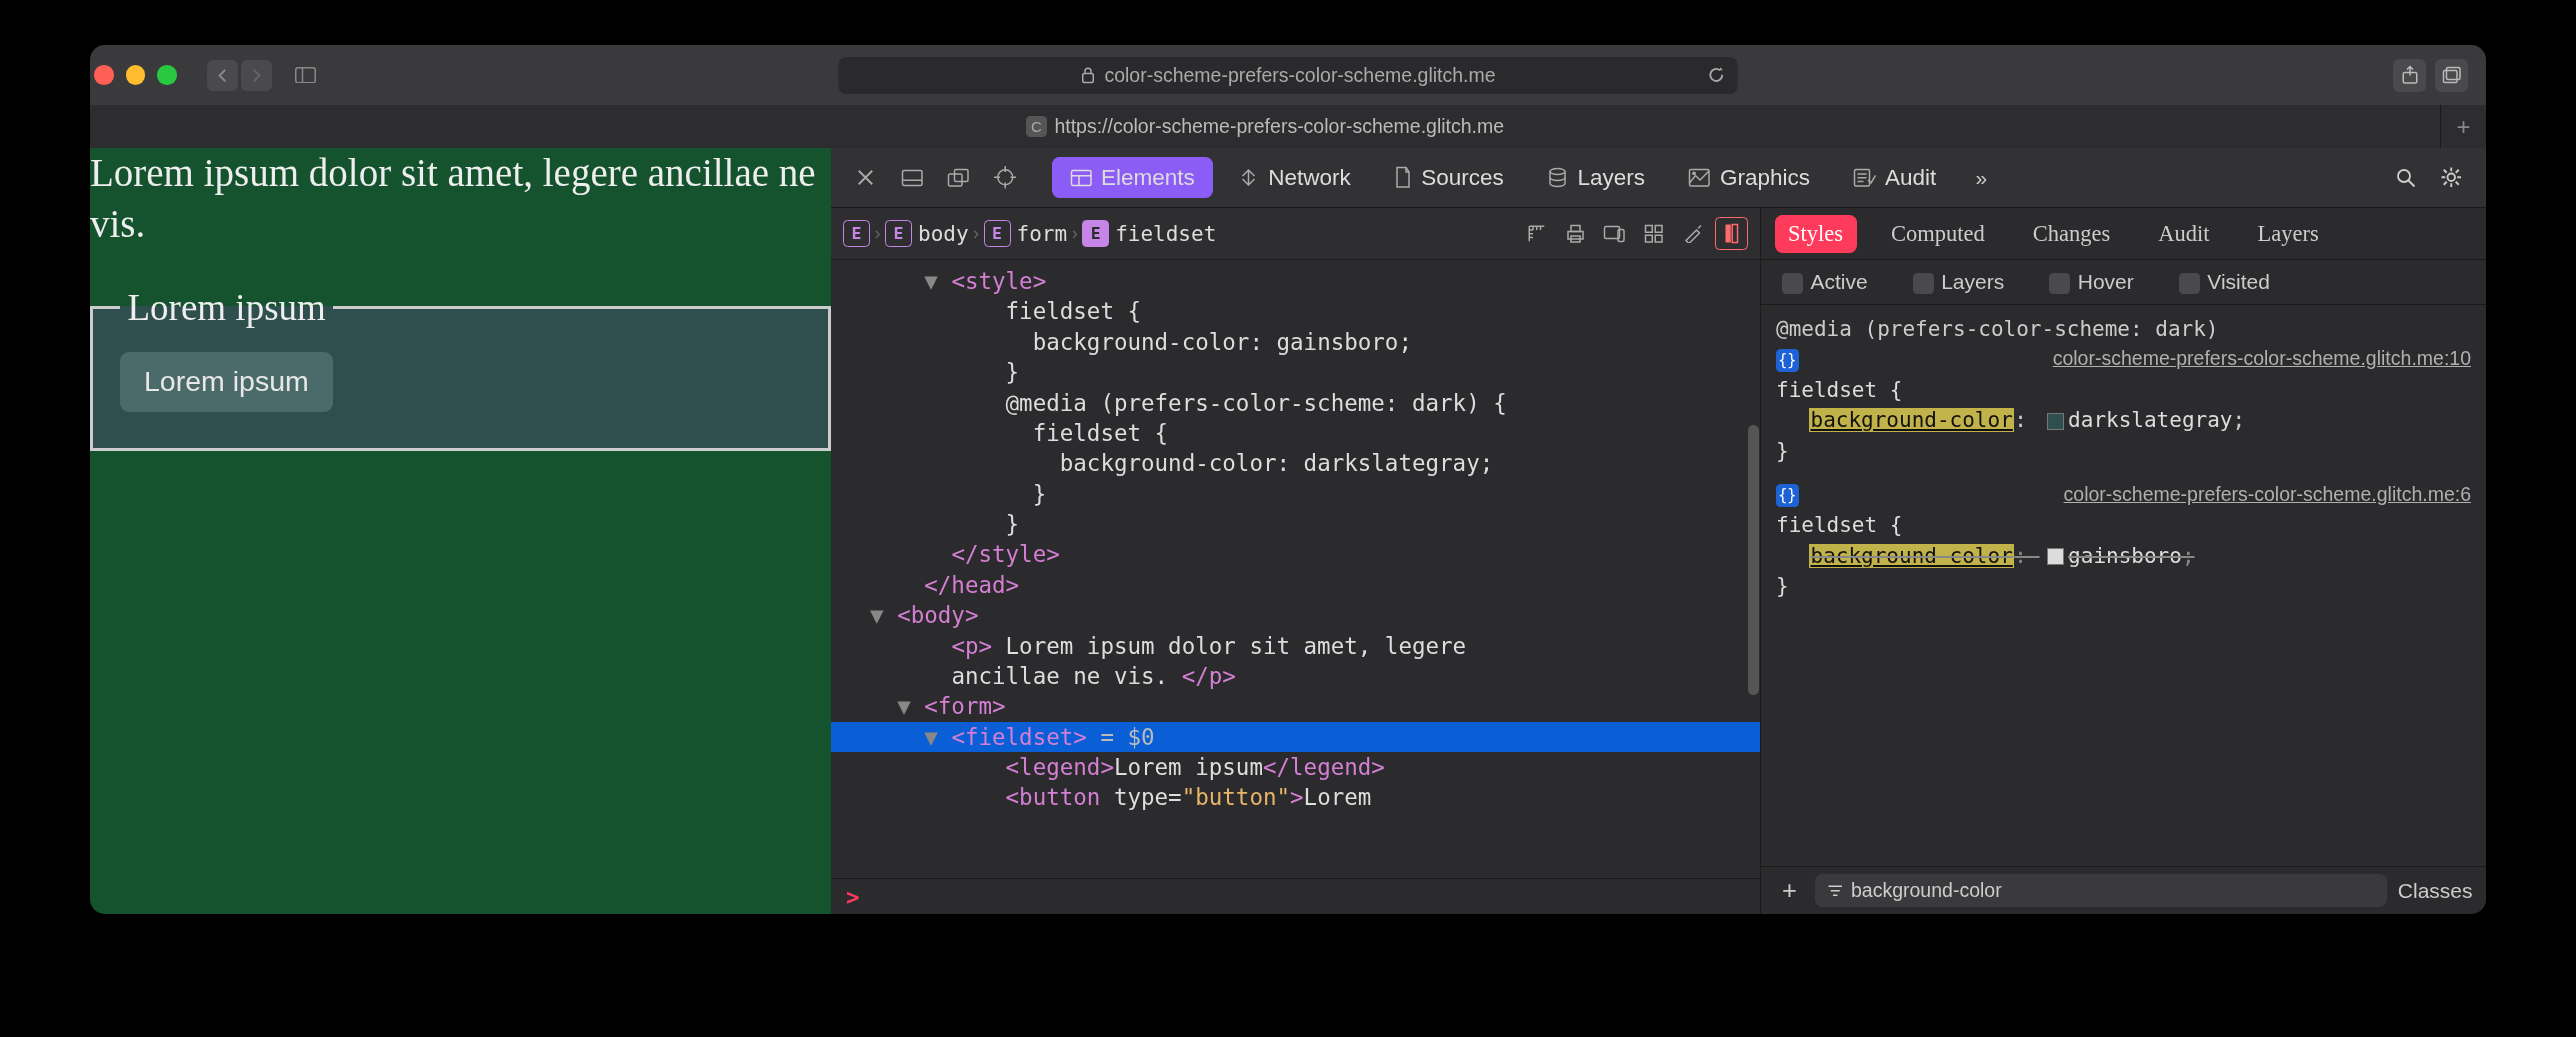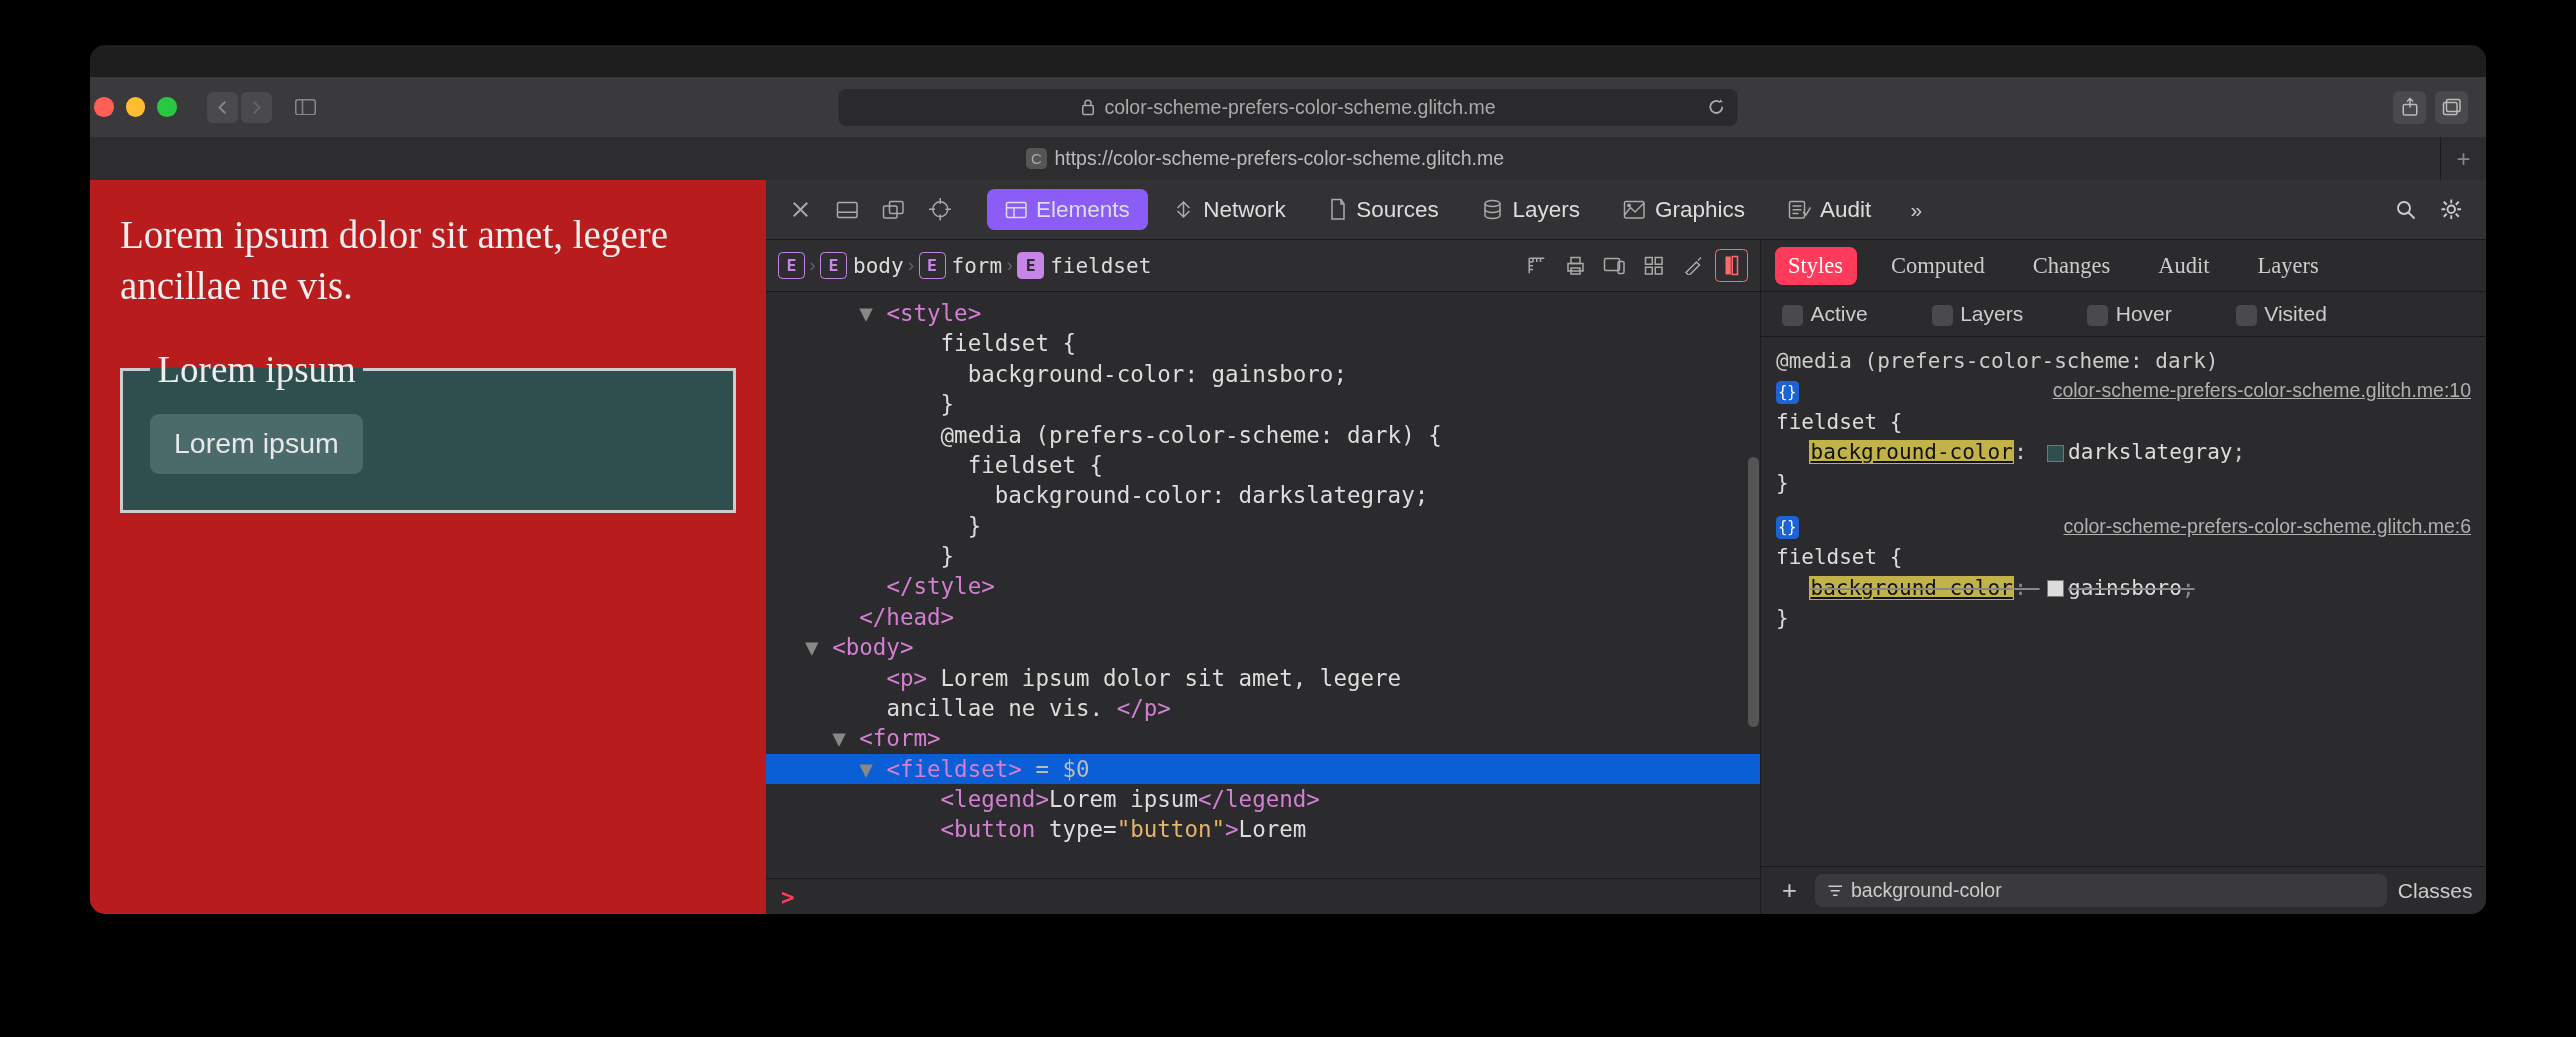--- a/index.html
+++ b/index.html
@@ -26,21 +26,20 @@
   }
   
   .titlebar {
     height: 60px;
     background: #3a3a3c;
     display: flex;
     align-items: center;
     padding: 0 4px;
     gap: 12px;
     position: relative;
-    margin-top: 32px;
   }
   .traffic { display: flex; gap: 12px; }
   .tl { width: 19.5px; height: 19.5px; border-radius: 50%; }
   .tl.red { background: #ff5f57; }
   .tl.yellow { background: #febc2e; }
   .tl.green { background: #28c840; }
   .navbtns { display: flex; gap: 3px; margin-left: 18px; }
   .navbtn {
     background: #4a4a4c;
     border-radius: 6px;
@@ -110,24 +109,23 @@
     color: #888; font-size: 24px;
   }
   
   .main {
     flex: 1;
     display: flex;
     overflow: hidden;
   }
   
   .page {
-    width: 676px;
-    background: #b91c1c;
+    width: 741px;
+    background: #14532d;
     color: #eee;
-    padding: 30px;
     font-family: Georgia, "Times New Roman", serif;
   }
   .page p {
     font-size: 39px;
     line-height: 1.3;
     margin-bottom: 37px;
   }
   .page fieldset {
     border: 3px solid #ccc;
     background: #2f4f4f;
@@ -274,21 +272,21 @@
     padding: 6px 13.5px;
     border-radius: 7.5px;
   }
   .styles-tab.active {
     background: #ff3b5c;
     color: #fff;
   }
   .pseudo-row {
     height: 45px;
     display: flex; align-items: center;
-    padding: 0 21px; gap: 64px;
+    padding: 0 21px; gap: 45px;
     border-bottom: 0.7px solid #1a1a1a;
     color: #ccc; font-size: 21px;
   }
   .pseudo-row .chk {
     width: 21px; height: 21px;
     background: #4a4a4c;
     border-radius: 4.5px;
     margin-right: 7.5px;
     display: inline-block;
     vertical-align: middle;

